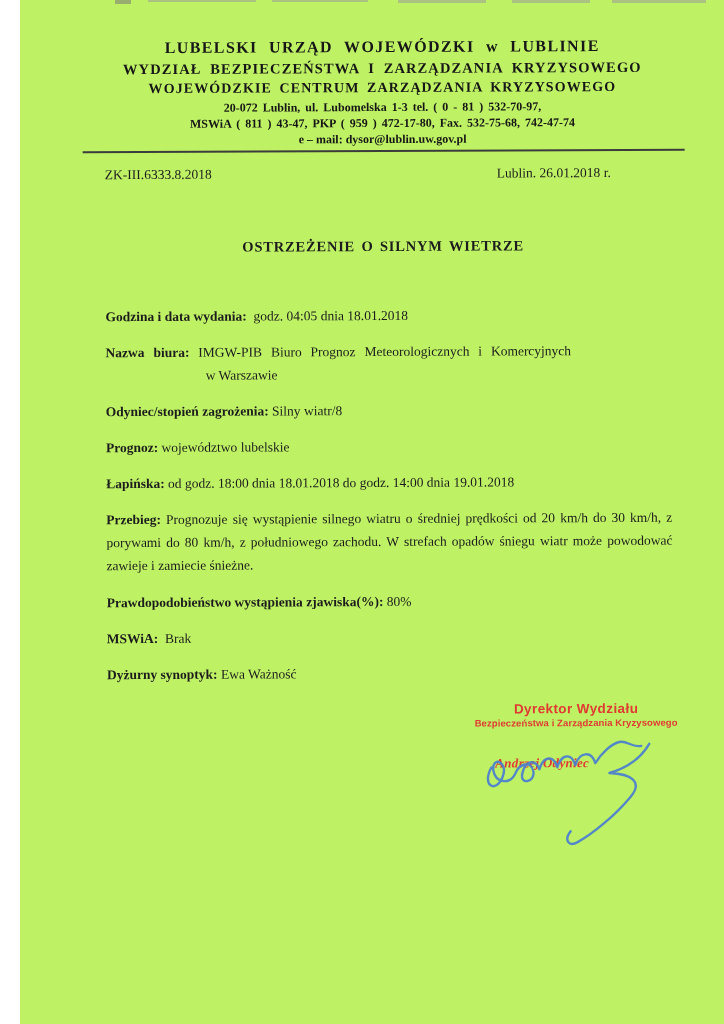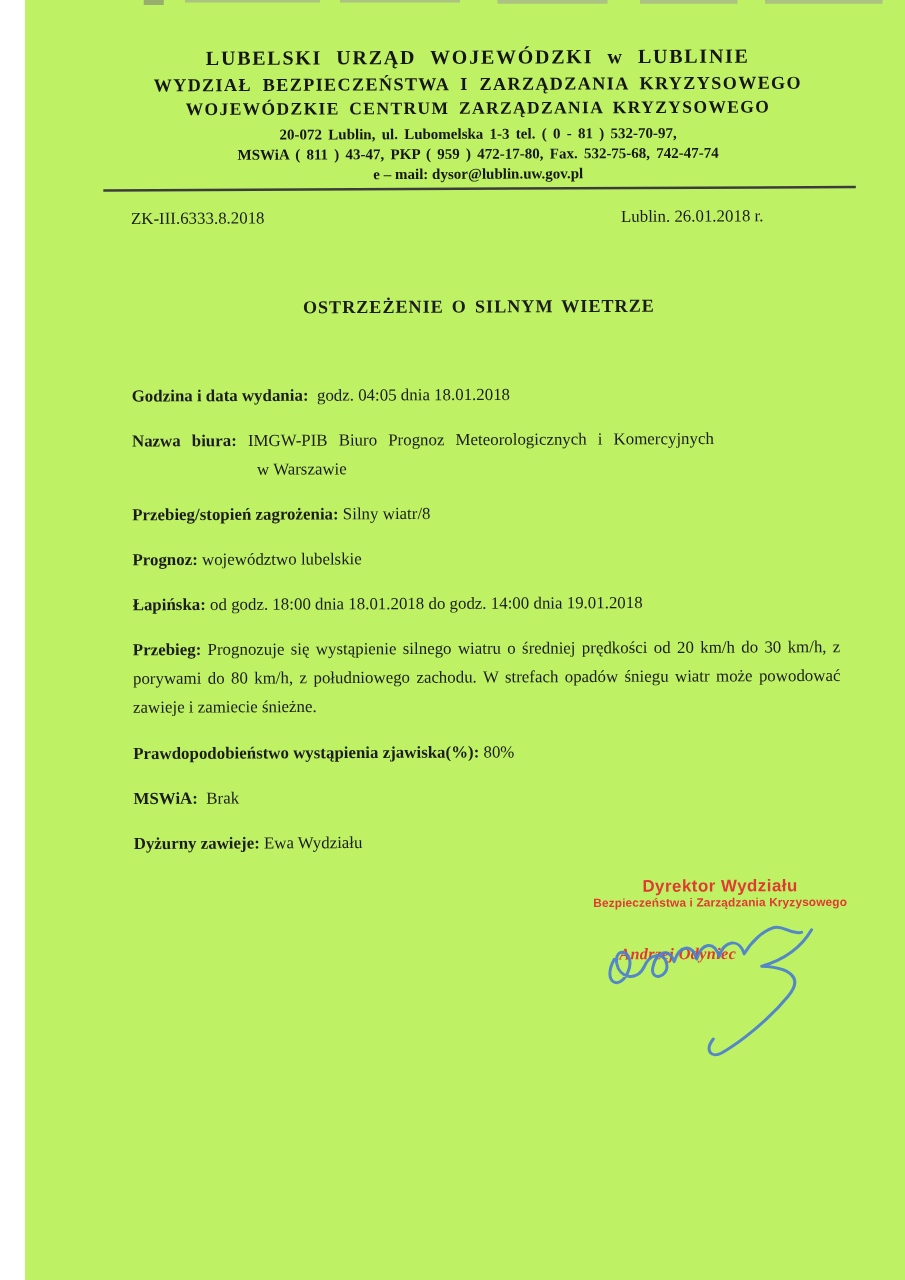--- a/index.html
+++ b/index.html
@@ -96,21 +96,21 @@
         <span class="lbl">Godzina i data wydania:</span>&nbsp;
         <span>godz. 04:05 dnia 18.01.2018</span>
       </p>
 
       <p>
         <span class="office-line1"><span class="lbl">Nazwa biura:</span> <span>IMGW-PIB Biuro Prognoz Meteorologicznych i Komercyjnych</span></span>
         <span class="office-line2">w Warszawie</span>
       </p>
 
       <p>
-        <span class="lbl">Przebieg/stopień zagrożenia:</span>
+        <span class="lbl">Odyniec/stopień zagrożenia:</span>
         <span>Silny wiatr/8</span>
       </p>
 
       <p>
         <span class="lbl">Prognoz:</span>
         <span>województwo lubelskie</span>
       </p>
 
       <p>
         <span class="lbl">Łapińska:</span>
@@ -126,22 +126,22 @@
         <span class="lbl">Prawdopodobieństwo wystąpienia zjawiska(%):</span>
         <span>80%</span>
       </p>
 
       <p>
         <span class="lbl">MSWiA:</span>&nbsp;
         <span>Brak</span>
       </p>
 
       <p>
-        <span class="lbl">Dyżurny zawieje:</span>
-        <span>Ewa Wydziału</span>
+        <span class="lbl">Dyżurny synoptyk:</span>
+        <span>Ewa Ważność</span>
       </p>
 
     </div>
 
     <div class="sigblock">
       <div class="stamp1" style="color: rgb(224, 58, 51);">Dyrektor Wydziału</div>
       <div class="stamp2" style="color: rgb(224, 58, 51);">Bezpieczeństwa i Zarządzania Kryzysowego</div>
 
       <div class="sig-name" style="color: rgb(224, 58, 51);">Andrzej Odyniec</div>
 

